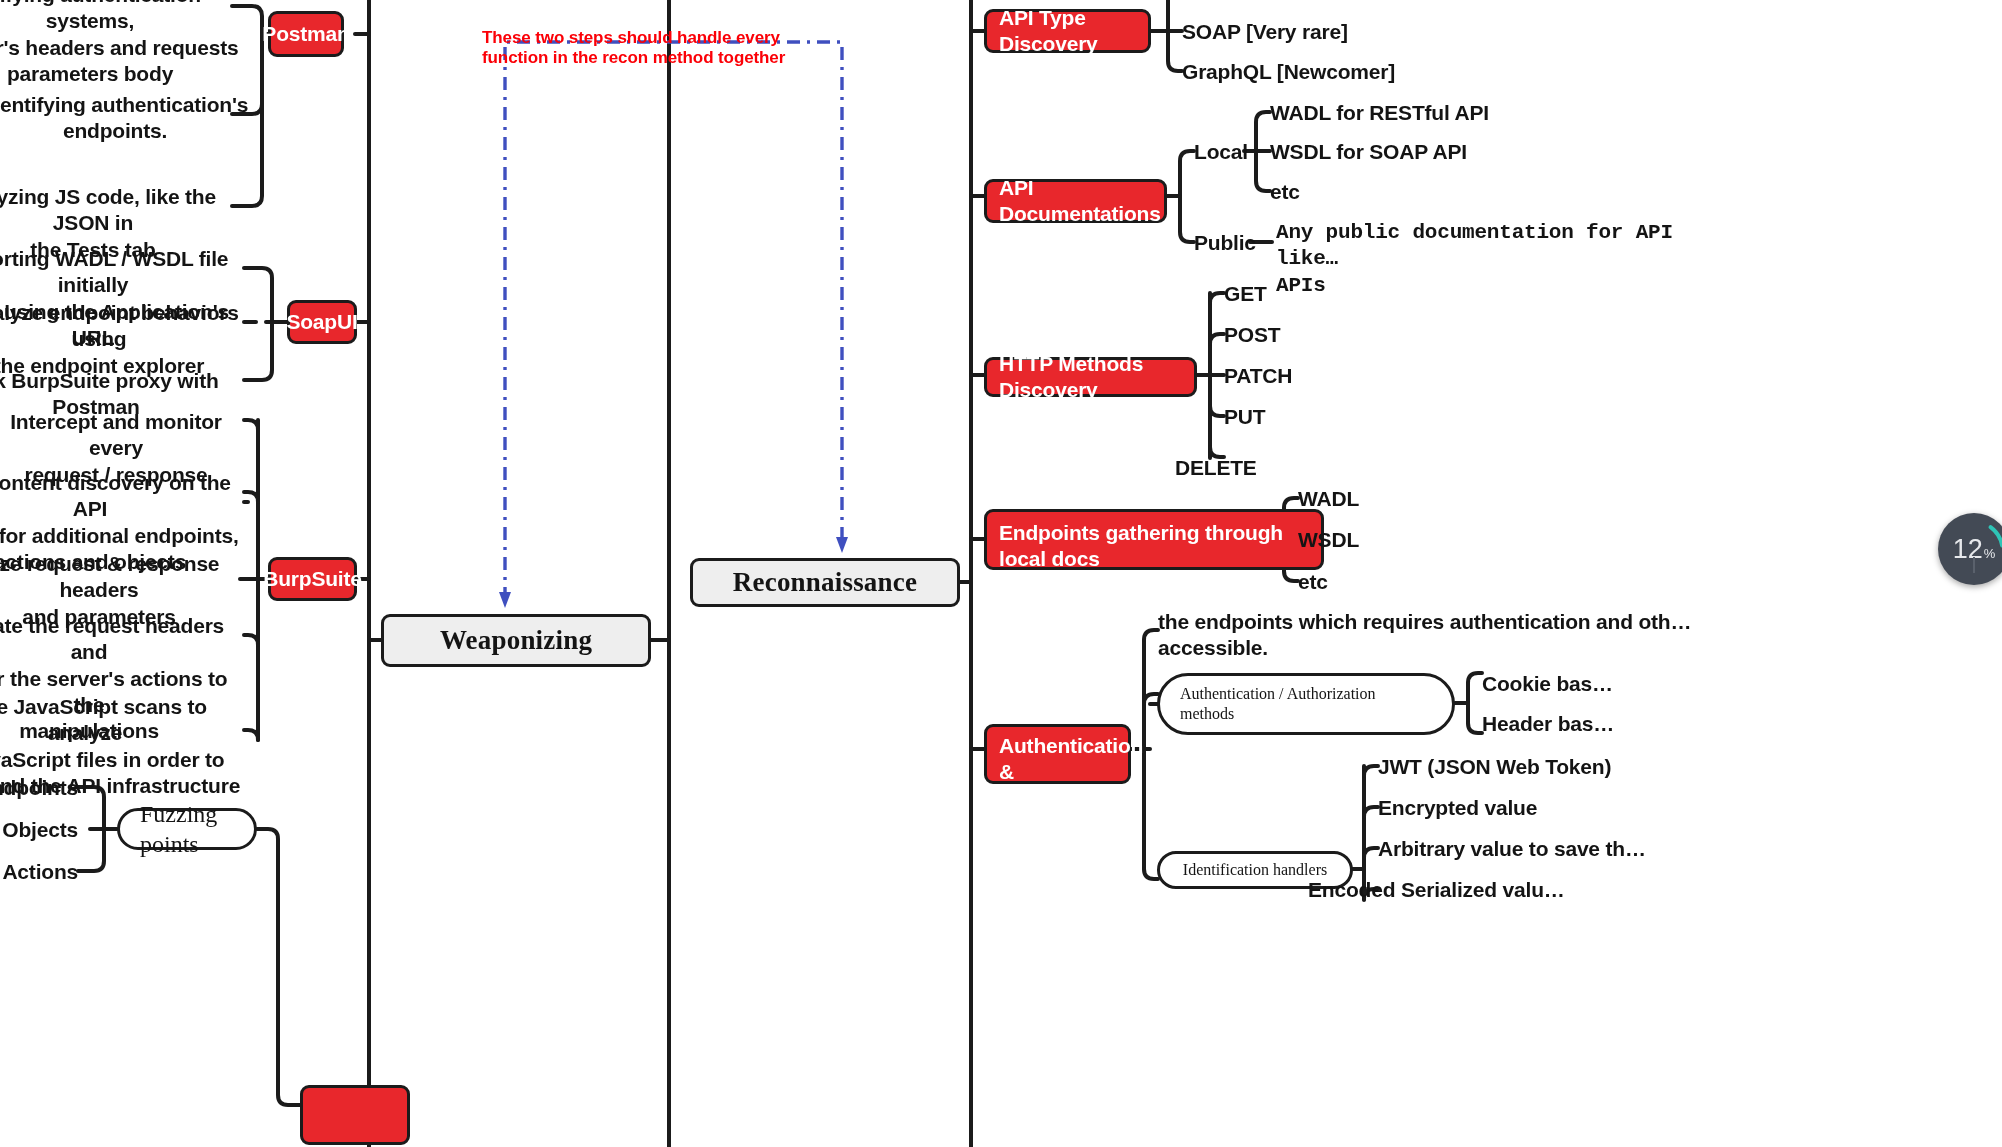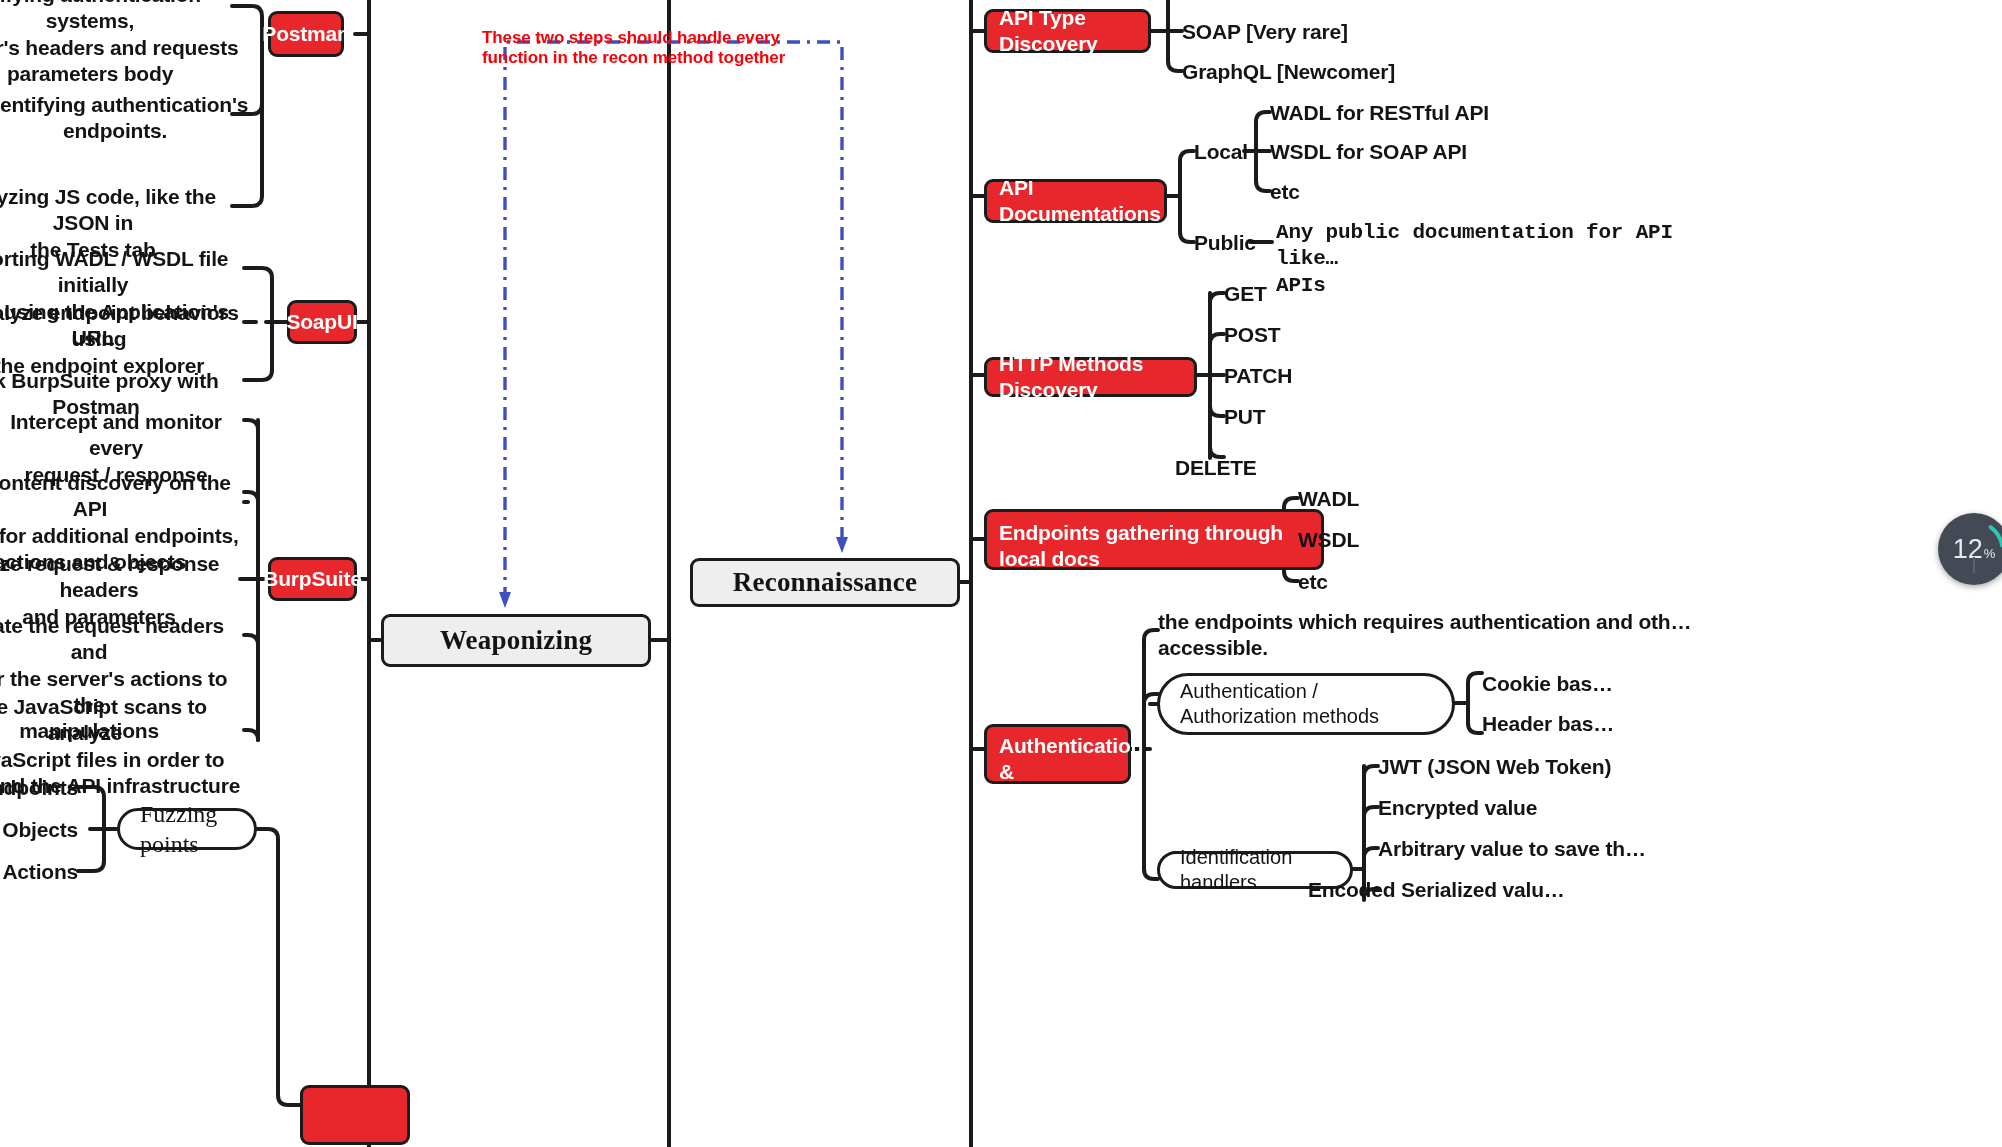--- a/index.html
+++ b/index.html
@@ -40,24 +40,24 @@
     font-size:27px;
     display:flex;align-items:center;justify-content:center;
     letter-spacing:.2px;
   }
 
   .pill-node{
     background:#ffffff;
     border:3px solid #1b1b1b;
     border-radius:40px;
     color:#141414;
-    font-size:20px;
+    font-size:16px;
     line-height:1.25;
     padding:8px 20px;
-    display:flex;align-items:center;
+    display:flex;align-items:center;font-family:Liberation Serif, serif;
   }
   .pill-serif{
     font-family:"Liberation Serif", serif;
     font-size:24px;
     justify-content:center;
   }
 
   .leaf{
     position:absolute;
     color:#141414;

